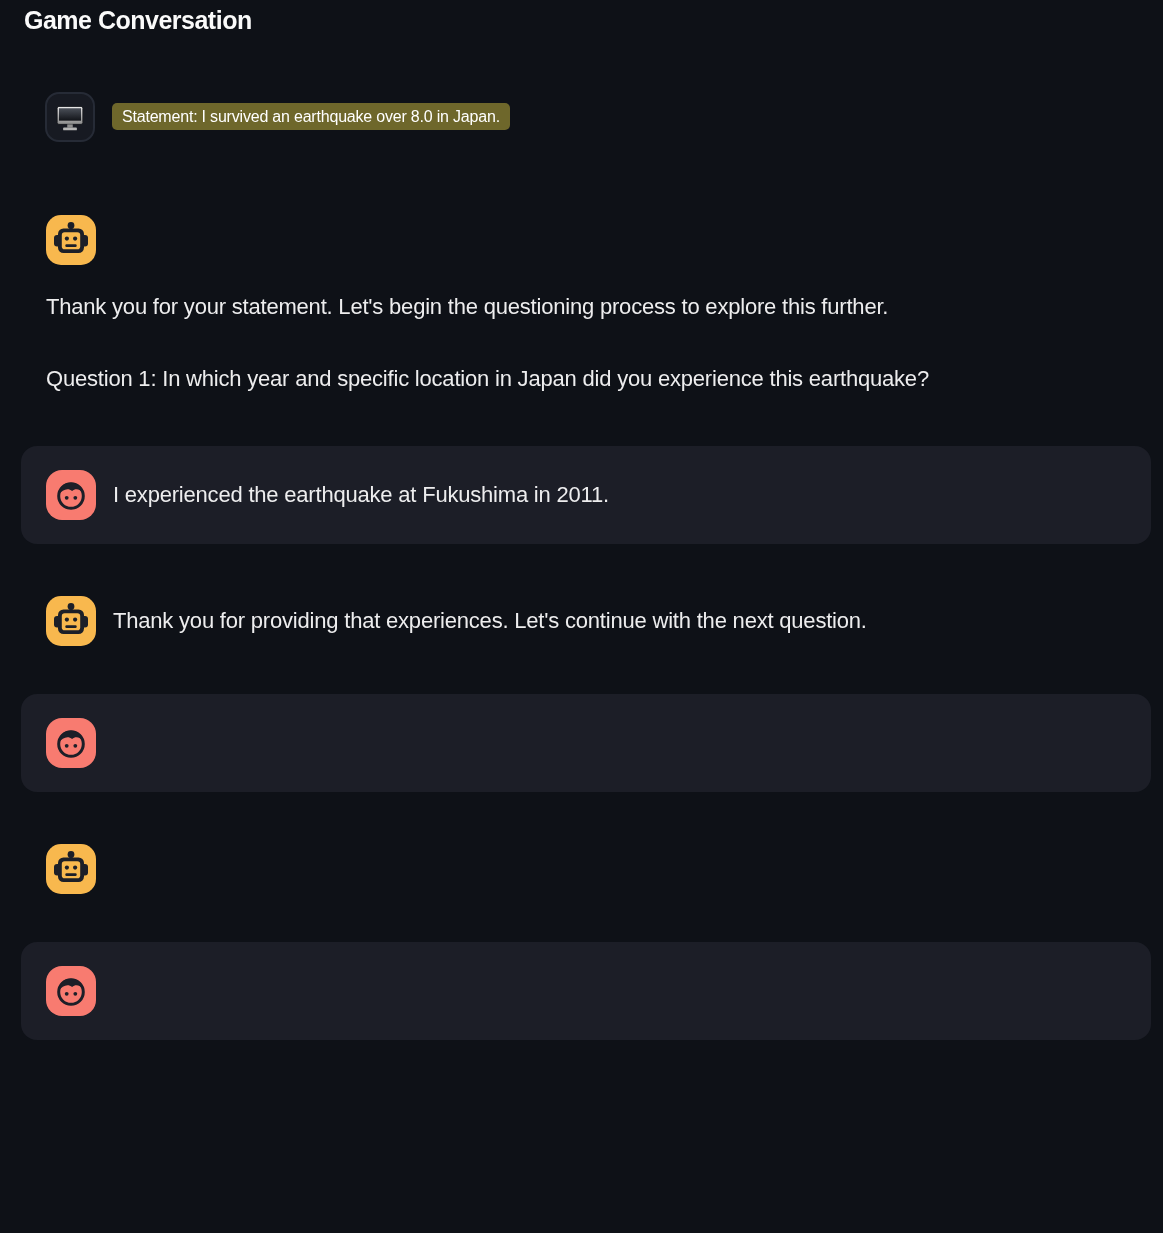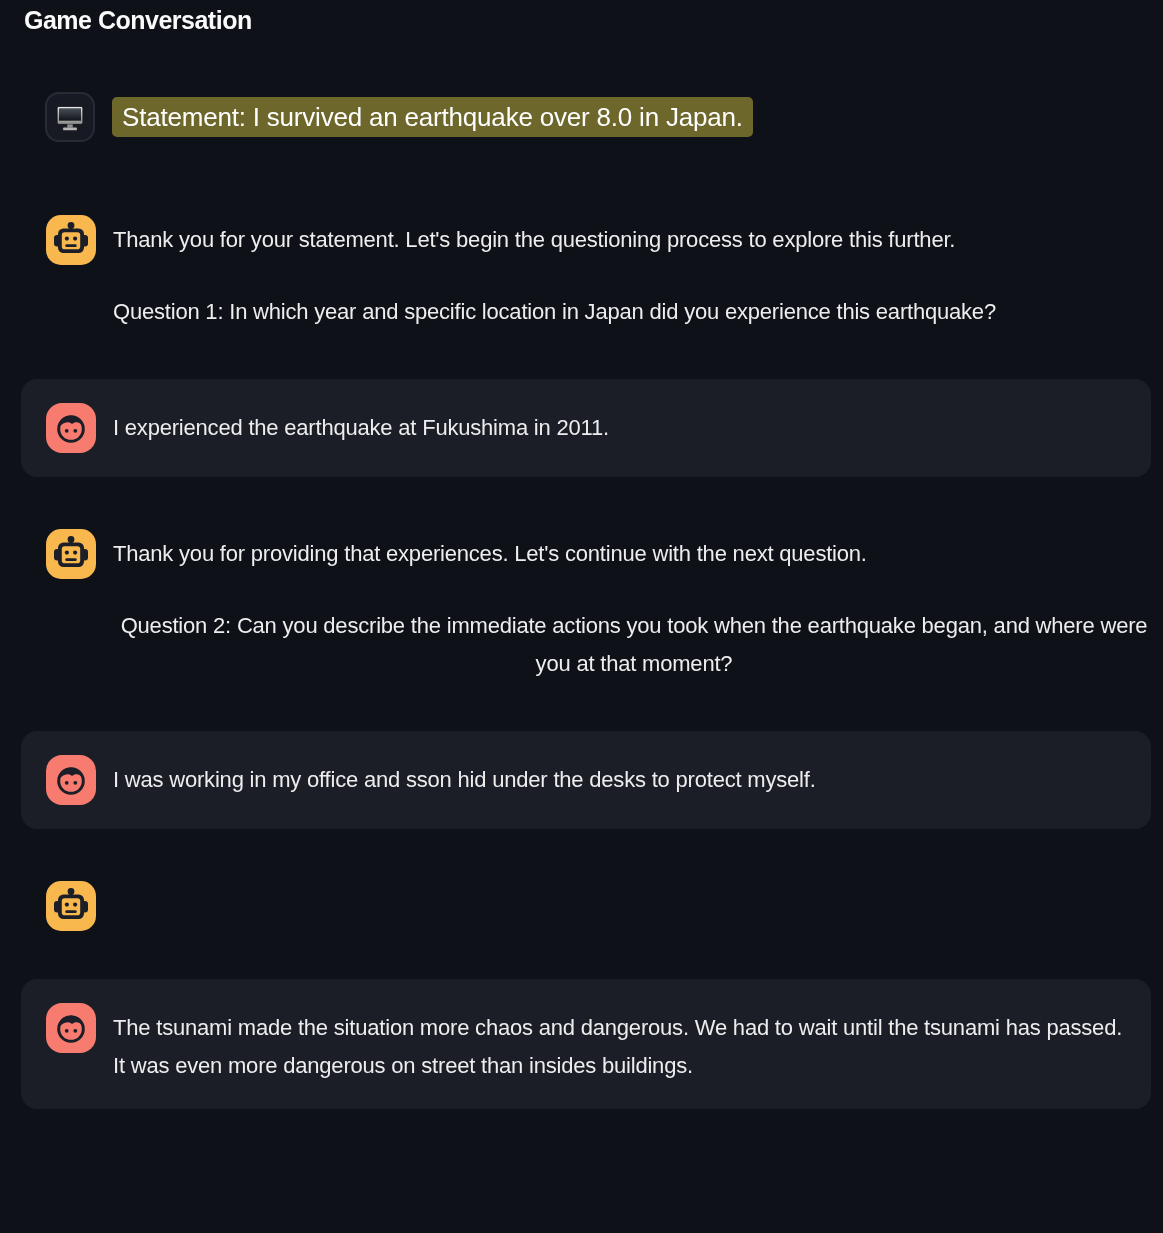--- a/index.html
+++ b/index.html
@@ -39,34 +39,34 @@
 
   .statement-row {
     margin: 57px 8px 0 45px;
     display: flex;
     align-items: center;
     gap: 17px;
   }
   .highlight {
     background: var(--statement-highlight-bg, #6e672b);
     color: #ffffff;
-    font-size: 26px;
+    font-size: 16px;
     line-height: 26px;
     padding: 5px 10px;
     border-radius: 5px;
     letter-spacing: -0.2px;
   }
 
   .msg {
     display: flex;
     align-items: flex-start;
     gap: 17px;
   }
   .msg.assistant { margin: 52px 8px 0 46px; }
-  .msg.assistant.first { margin-top: 73px; }
+  .msg.assistant.first { margin-top: 73px; flex-direction: column; }
   .msg.user {
     margin: 48px 12px 0 21px;
     background: var(--user-box-bg, #1c1e27);
     border-radius: 16px;
     padding: 24px 25px;
   }
   .msg-text {
     margin-top: 6px;
     font-size: 22px;
     line-height: 38px;
@@ -148,35 +148,31 @@
       <rect x="35" y="20" width="7" height="11.5" rx="3" fill="#1c1f28"></rect>
       <rect x="12" y="13.5" width="26" height="24.5" rx="5.5" fill="#1c1f28"></rect>
       <rect x="15.8" y="17.2" width="18.4" height="17" rx="2.8" fill="#f8b84e"></rect>
       <circle cx="20.9" cy="23.6" r="2.1" fill="#1c1f28"></circle>
       <circle cx="29.1" cy="23.6" r="2.1" fill="#1c1f28"></circle>
       <rect x="19.3" y="29.2" width="11.4" height="2.8" rx="1.2" fill="#1c1f28"></rect>
     </svg>
   </div>
   <div class="msg-text">
     <p>Thank you for providing that experiences. Let's continue with the next question.</p>
-    <p>Question 2: Can you describe the immediate actions you took when the earthquake began, and where were you at that moment?</p>
   </div>
 </div>
 
 <div class="msg user">
   <div class="avatar user-avatar">
     <svg viewBox="0 0 50 50">
       <circle cx="25" cy="26" r="12.3" fill="none" stroke="#1c1f28" stroke-width="3"></circle>
       <path d="M12.6,25.2 C12.9,17.2 18.2,12.6 25.2,12.8 C31.8,13 36.6,17.4 37.3,23.6 C33.8,18.6 29.4,18.1 26.1,20.9 C21.9,17.7 16.4,19.3 12.6,25.2 Z" fill="#1c1f28"></path>
       <circle cx="20.7" cy="27.8" r="1.9" fill="#1c1f28"></circle>
       <circle cx="29.3" cy="27.8" r="1.9" fill="#1c1f28"></circle>
     </svg>
-  </div>
-  <div class="msg-text">
-    <p>I was working in my office and sson hid under the desks to protect myself.</p>
   </div>
 </div>
 
 <div class="msg assistant">
   <div class="avatar assistant-avatar">
     <svg viewBox="0 0 50 50">
       <circle cx="25" cy="10.5" r="3.4" fill="#1c1f28"></circle>
       <rect x="23.5" y="10.5" width="3" height="4.5" fill="#1c1f28"></rect>
       <rect x="8" y="20" width="7" height="11.5" rx="3" fill="#1c1f28"></rect>
       <rect x="35" y="20" width="7" height="11.5" rx="3" fill="#1c1f28"></rect>
@@ -193,16 +189,13 @@
 
 <div class="msg user">
   <div class="avatar user-avatar">
     <svg viewBox="0 0 50 50">
       <circle cx="25" cy="26" r="12.3" fill="none" stroke="#1c1f28" stroke-width="3"></circle>
       <path d="M12.6,25.2 C12.9,17.2 18.2,12.6 25.2,12.8 C31.8,13 36.6,17.4 37.3,23.6 C33.8,18.6 29.4,18.1 26.1,20.9 C21.9,17.7 16.4,19.3 12.6,25.2 Z" fill="#1c1f28"></path>
       <circle cx="20.7" cy="27.8" r="1.9" fill="#1c1f28"></circle>
       <circle cx="29.3" cy="27.8" r="1.9" fill="#1c1f28"></circle>
     </svg>
   </div>
-  <div class="msg-text">
-    <p>The tsunami made the situation more chaos and dangerous. We had to wait until the tsunami has passed. It was even more dangerous on street than insides buildings.</p>
-  </div>
 </div>
 
 </body></html>

